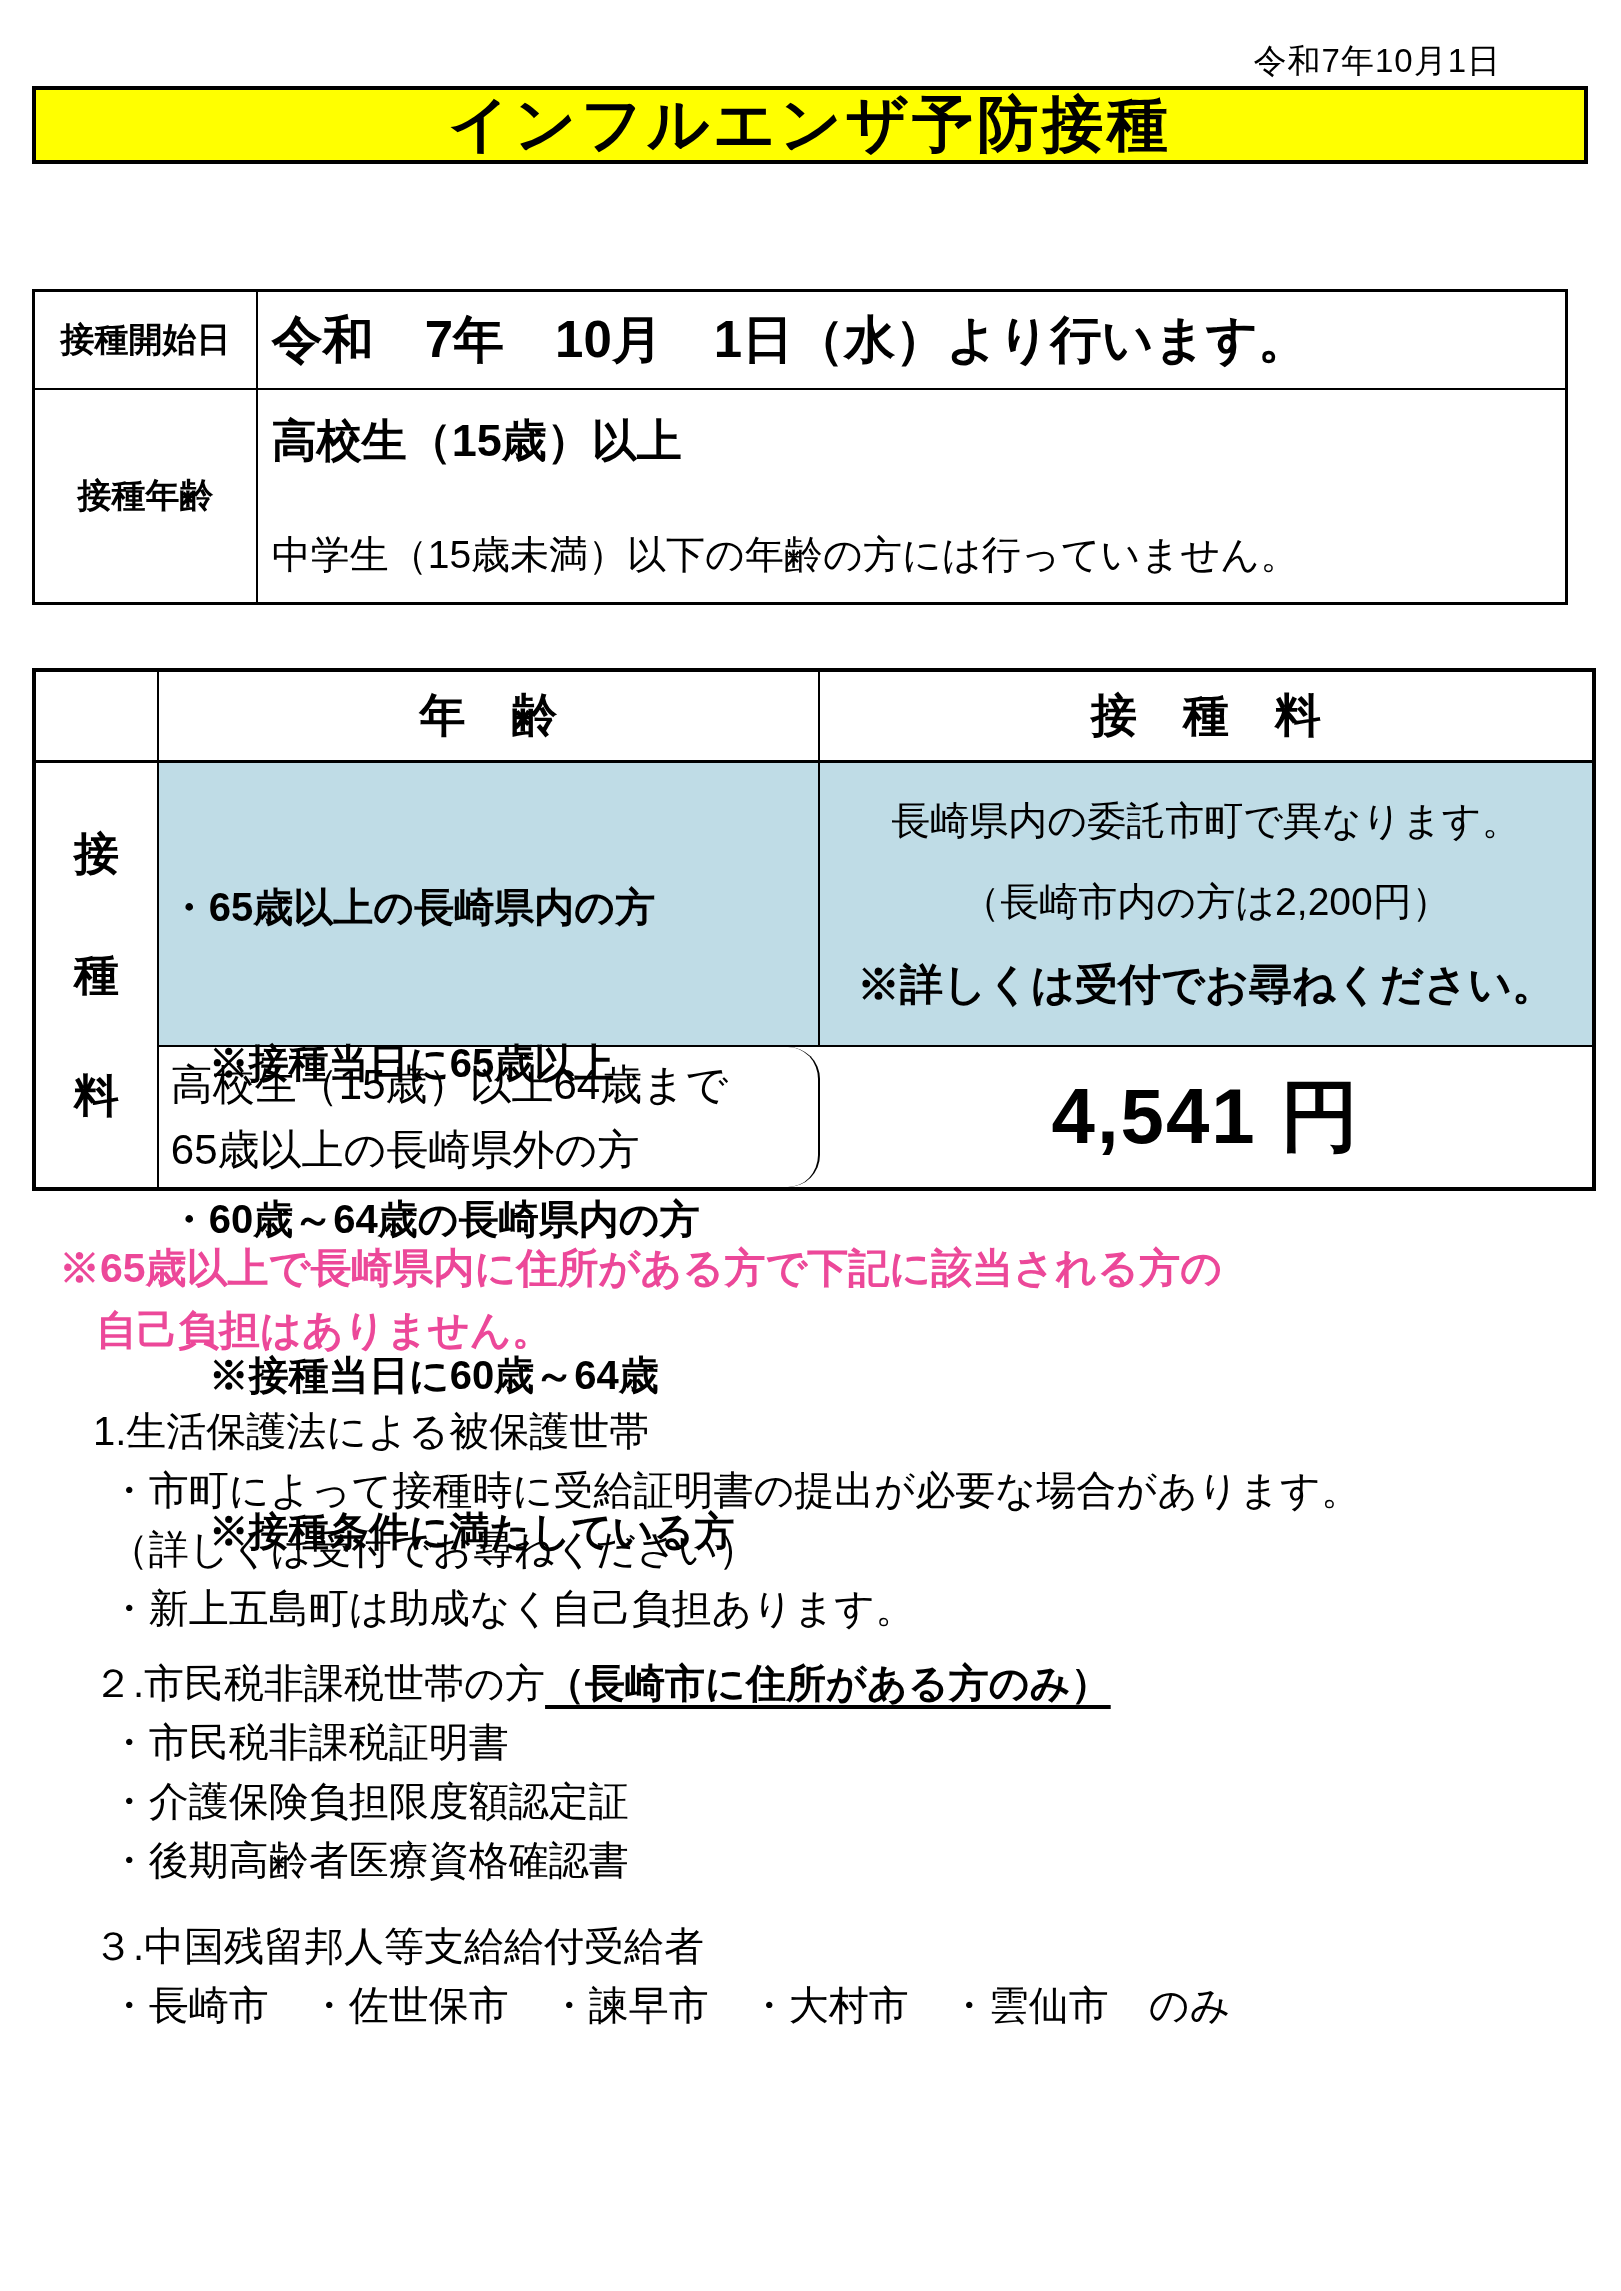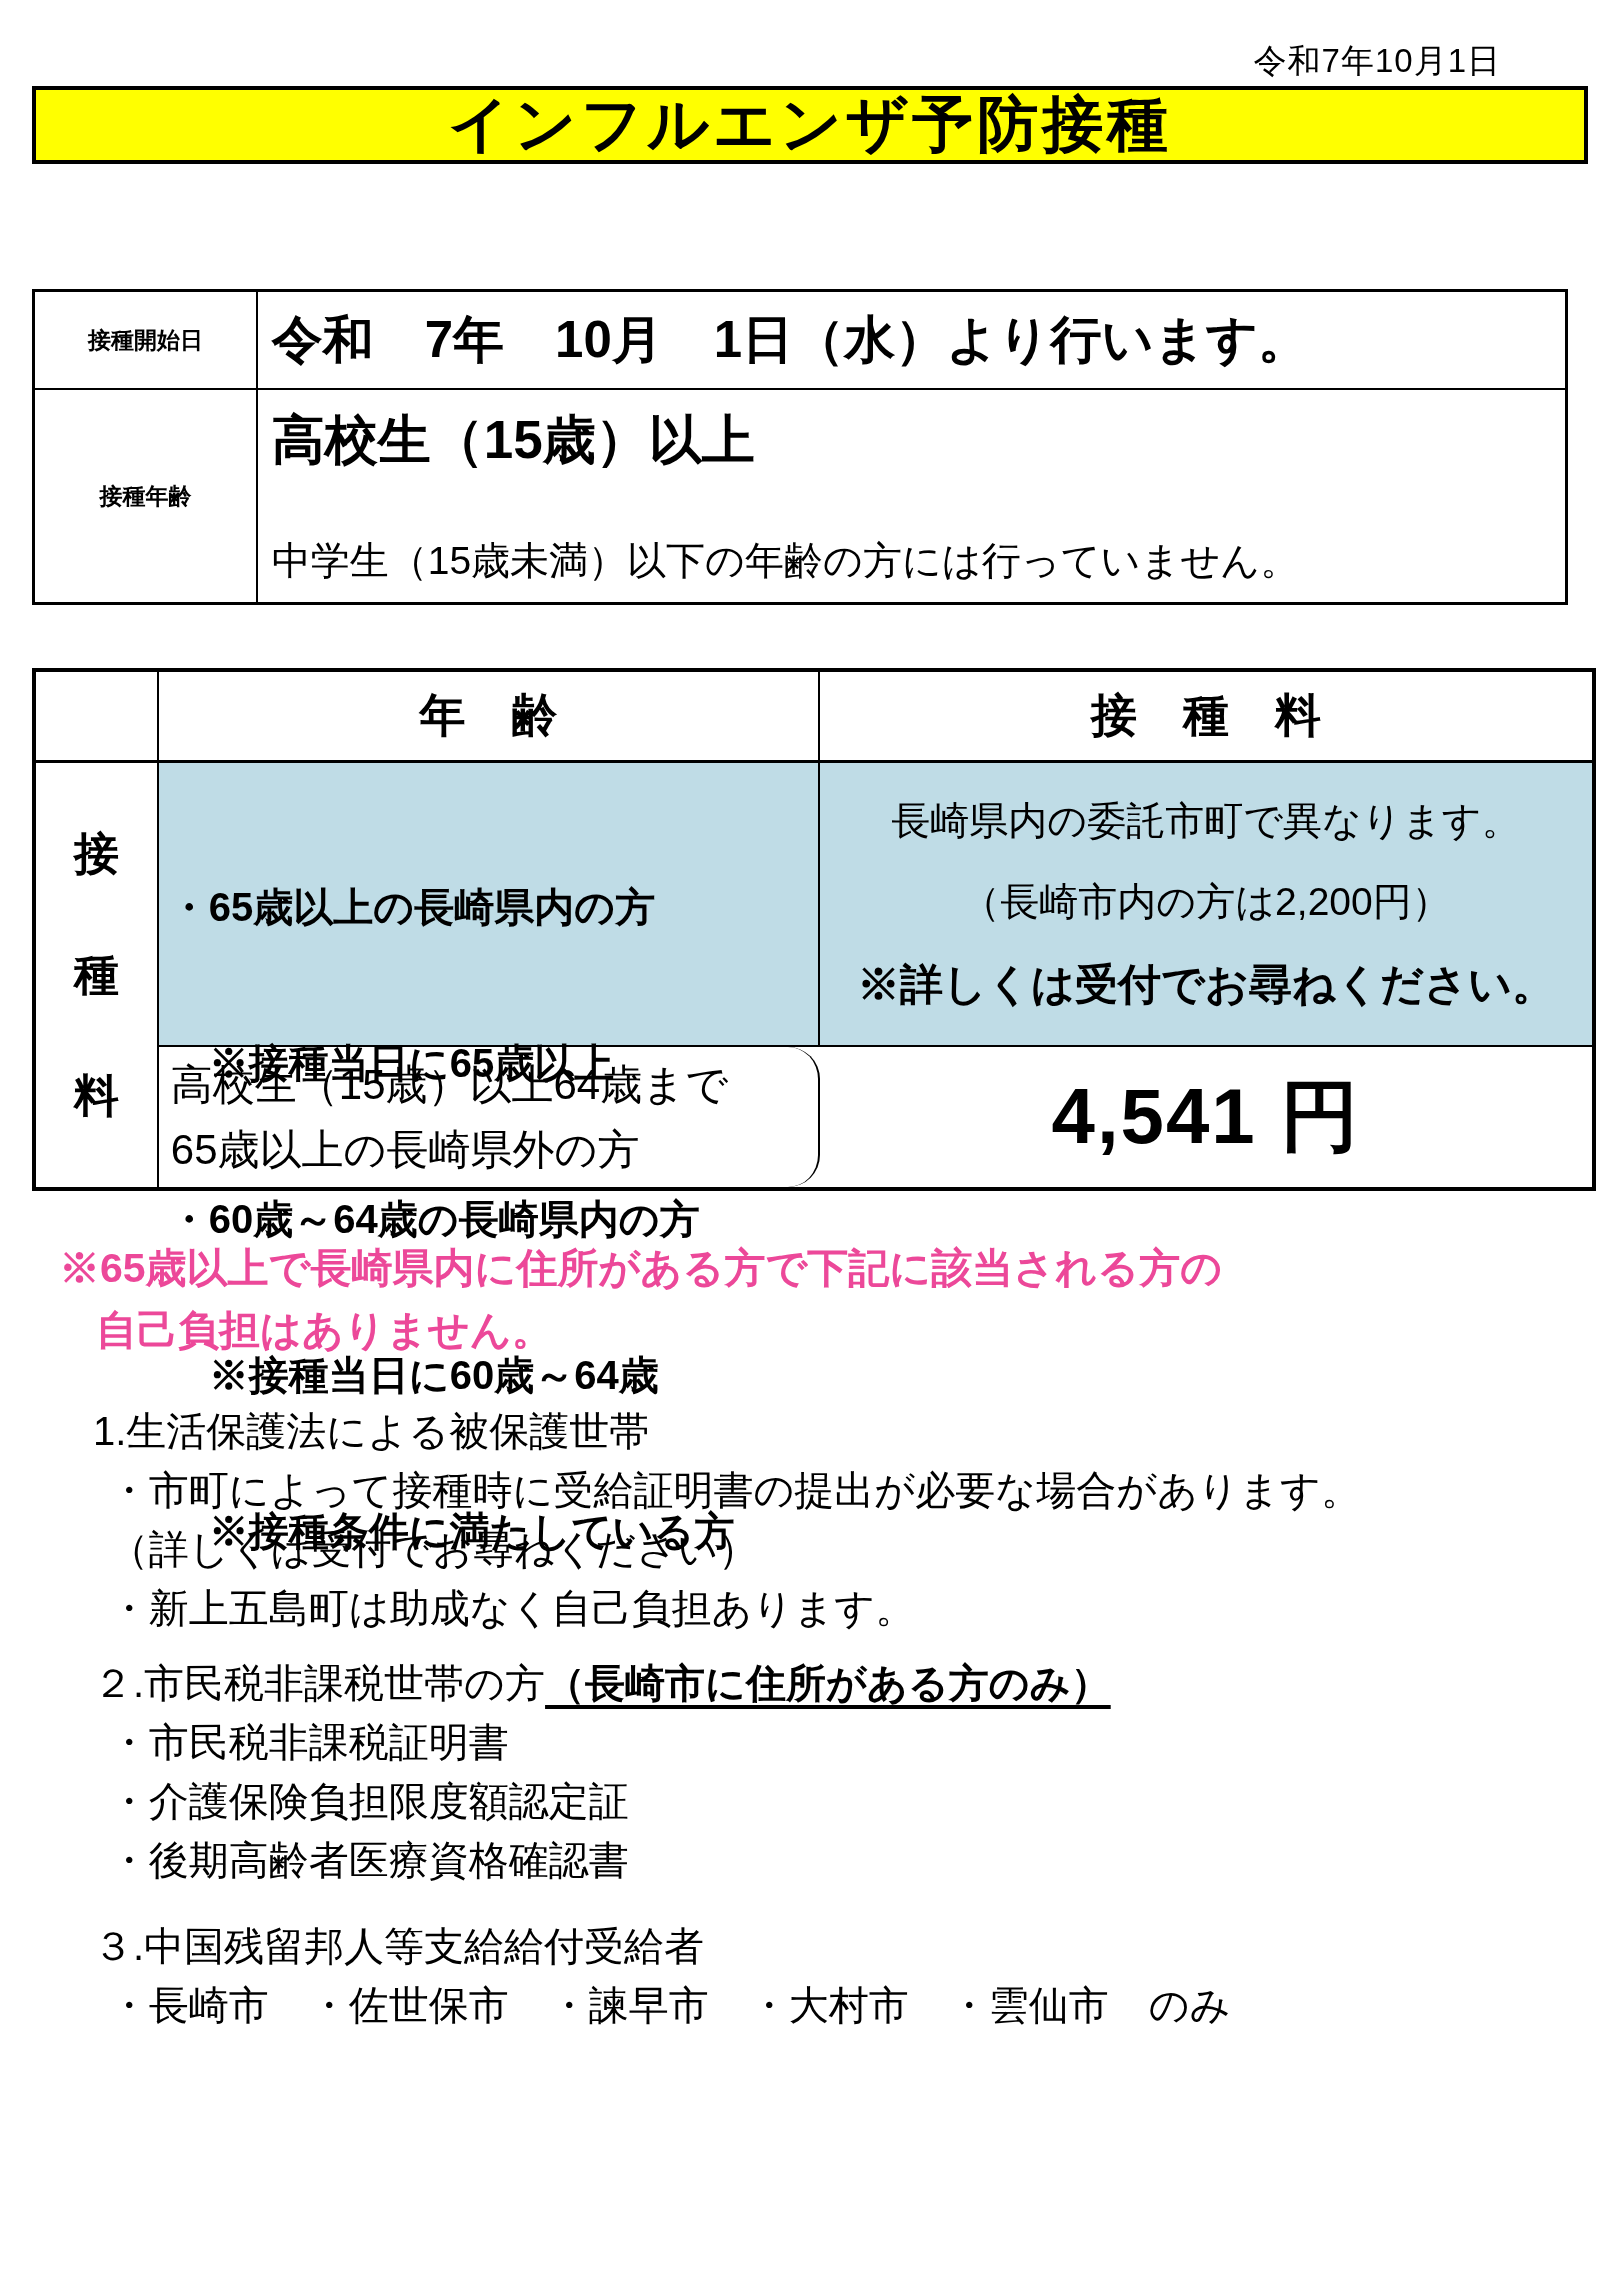--- a/index.html
+++ b/index.html
@@ -24,25 +24,25 @@
   
   .table1 {
     position:absolute; top:289px; left:32px; width:1536px;
     display:grid; grid-template-columns:223px 1fr; grid-template-rows:98px 212px;
     border:3.9px solid #000;
   }
   .table1 > div { border-right:2.9px solid #000; border-bottom:2.9px solid #000; }
   .table1 > div:nth-child(2n) { border-right:none; }
   .table1 > div:nth-child(3), .table1 > div:nth-child(4) { border-bottom:none; }
   .t1-label { display:flex; align-items:center; justify-content:center;
-              font-size:23px; font-weight:bold; }
+              font-size:34px; font-weight:bold; }
   .t1-value { display:flex; align-items:center; padding-left:13.7px;
               font-size:51px; font-weight:bold; }
   .t1-age { flex-direction:column; align-items:flex-start; justify-content:center; }
-  .age-main { font-size:53px; font-weight:bold;text-align:right; }
+  .age-main { font-size:45px; font-weight:bold;text-align:right; }
   .age-sub  { font-size:39px; font-weight:normal; margin-top:57px; }
 
   
   .table2 {
     position:absolute; top:668px; left:32px; width:1564px;
     display:grid; grid-template-columns:123px 661px 1fr;
     grid-template-rows:91px 284px 140px;
     border:4.9px solid #000;
   }
   .table2 > div { border-right:2.9px solid #000; border-bottom:2.9px solid #000; }

